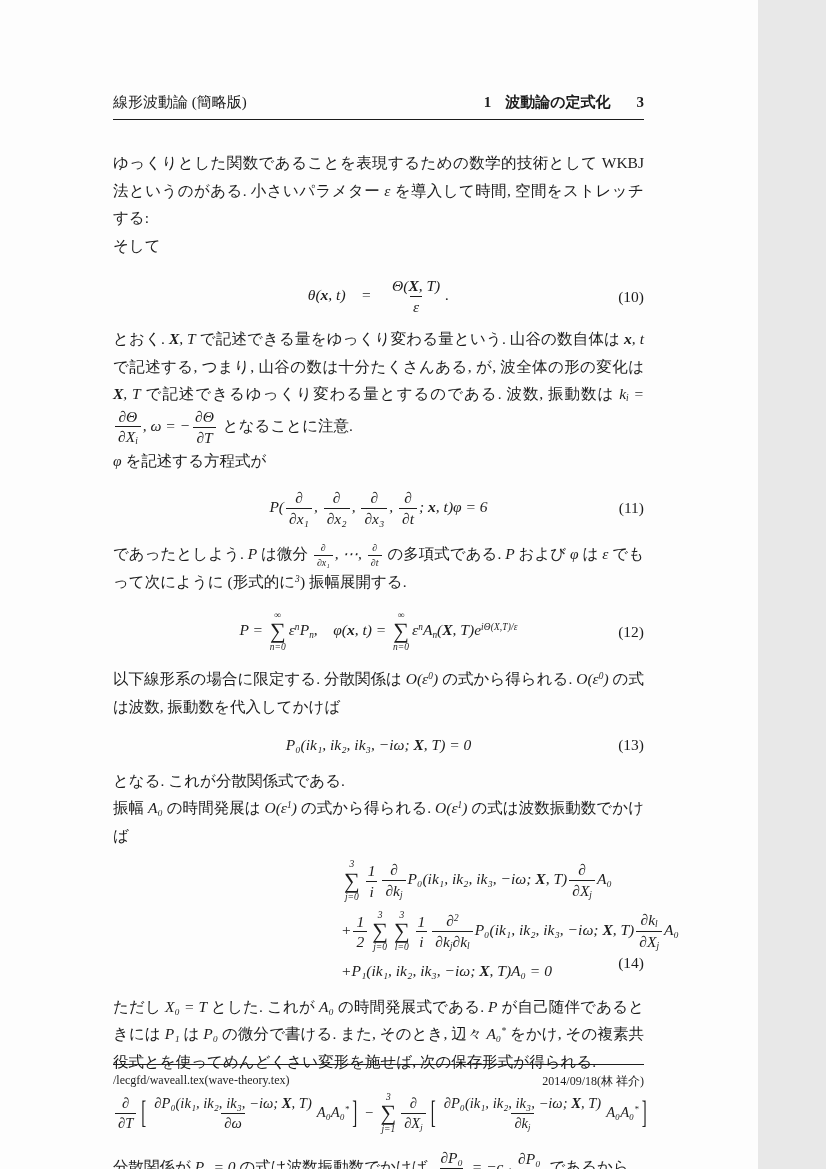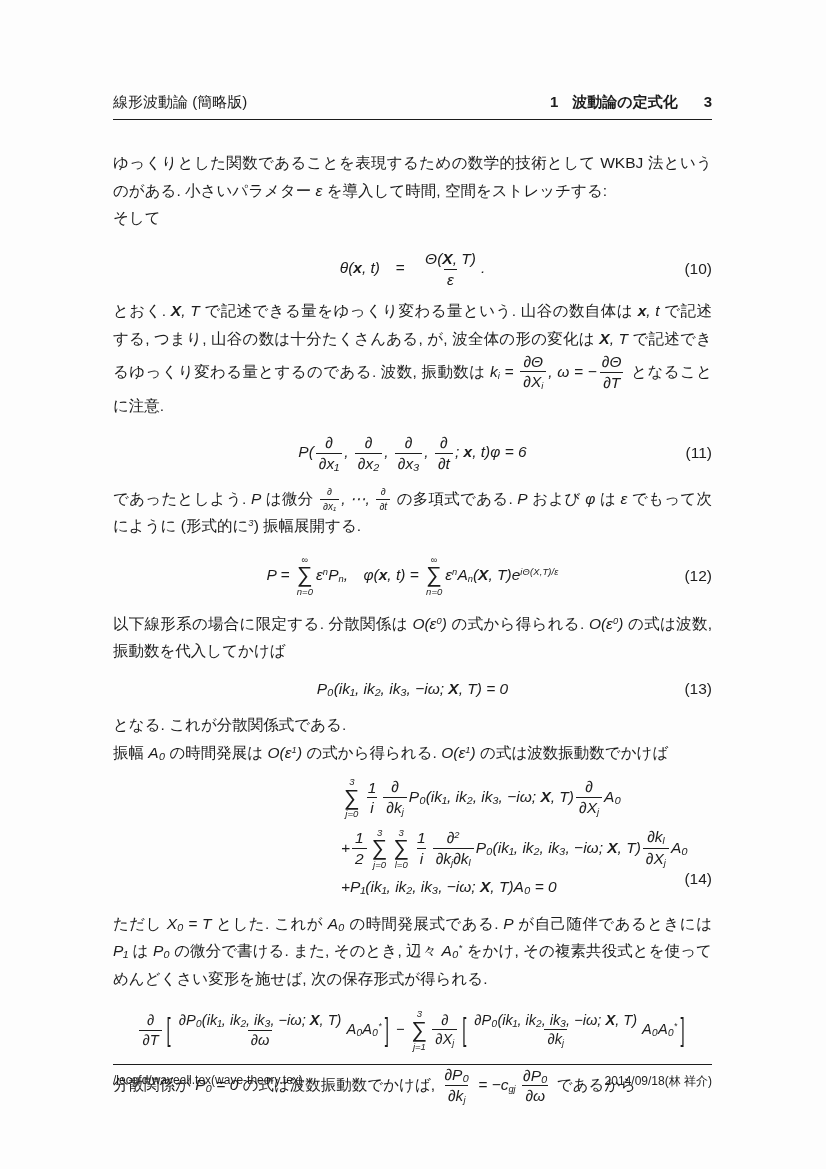--- a/index.html
+++ b/index.html
@@ -1,21 +1,21 @@
 <!DOCTYPE html>
 <html lang="ja"><head>
 <meta charset="utf-8">
 <style>
   html,body{margin:0;padding:0;background:#e8e8e8;}
   .page{
     position:relative;
-    width:826px;height:1169px;
+    width:758px;height:1169px;
     background:#fdfdfd;
     color:#1c1c1c;
-    font-family:Liberation Sans, sans-serif;
+    font-family:Liberation Serif, serif;
     font-size:15.5px;
     box-sizing:border-box;
     padding:93px 114px 0 113px;
     overflow:hidden;
   }
   
   .header{display:flex;justify-content:space-between;align-items:baseline;font-size:15px;}
   .h-right{font-weight:bold;}
   .h-right .sec-no{margin-right:14px;}
   .h-right .h-page{margin-left:26px;}
@@ -80,20 +80,21 @@
     <span class="eq-tag">(10)</span>
   </div>
 
   <p class="para"><span class="rt">とおく. </span><span class="rb">X</span><span class="rm">, T</span><span class="rt"> で記述できる量をゆっくり変わる量という. 山谷の数自体は </span><span class="rb">x</span><span class="rm">, t</span><span class="rt"> で記述する, つまり, 山谷の数は十分たくさんある, が, 波全体の形の変化は </span><span class="rb">X</span><span class="rm">, T</span><span class="rt"> で記述できるゆっくり変わる量とするのである. 波数, 振動数は </span><span class="rm">k</span><span class="rsub">i</span><span class="rm"> = </span><span class="frac">
         <span class="num"><span class="rm">∂Θ</span></span>
         <span class="den"><span class="rm">∂X</span><span class="rsub">i</span></span>
       </span><span class="rm">, ω = −</span><span class="frac">
         <span class="num"><span class="rm">∂Θ</span></span>
         <span class="den"><span class="rm">∂T</span></span>
       </span><span class="rt"> となることに注意.</span></p>
+  <p class="para"><span class="rm">φ</span><span class="rt"> を記述する方程式が</span></p>
 
   <div class="display-eq m-eq">
     <span class="eq-body"><span class="rm">P(</span><span class="frac">
           <span class="num"><span class="rm">∂</span></span>
           <span class="den"><span class="rm">∂x₁</span></span>
         </span><span class="rm">, </span><span class="frac">
           <span class="num"><span class="rm">∂</span></span>
           <span class="den"><span class="rm">∂x₂</span></span>
         </span><span class="rm">, </span><span class="frac">
           <span class="num"><span class="rm">∂</span></span>

